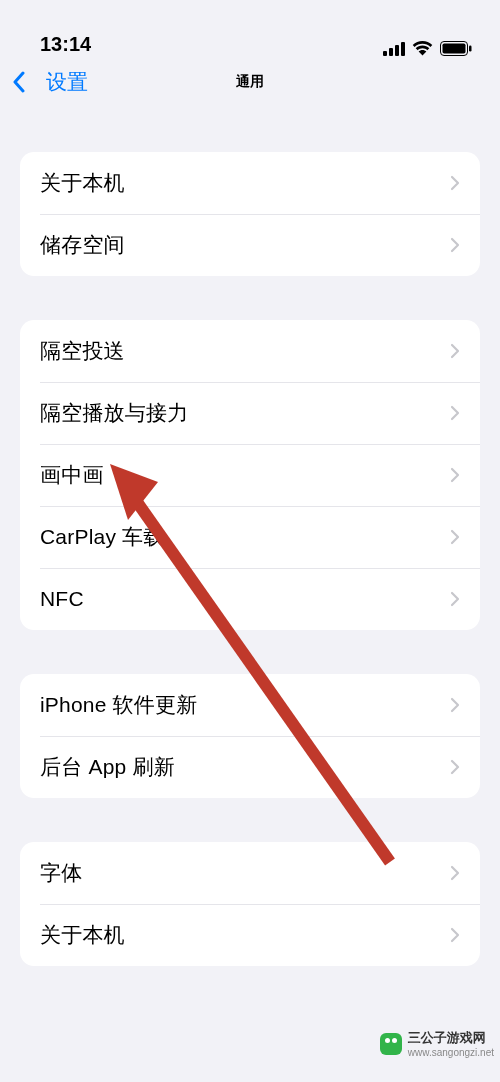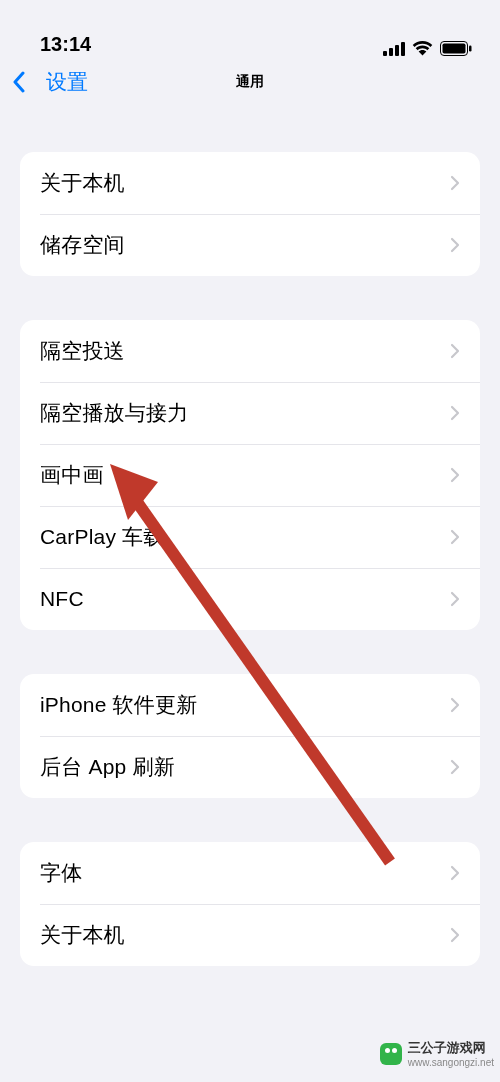--- a/index.html
+++ b/index.html
@@ -44,21 +44,21 @@
     }
     .row-label { font-size: 21px; color: #000; letter-spacing: 0.2px; }
     .row-chevron { width: 10px; height: 16px; flex-shrink: 0; }
     .row-chevron path { stroke: #c7c7cc; stroke-width: 2.2; fill: none; stroke-linecap: round; stroke-linejoin: round; }
 
     .arrow-overlay {
       position: absolute; left: 100px; top: 462px; width: 320px; height: 420px;
       pointer-events: none;
     }
     .watermark {
-      position: absolute; right: 6px; bottom: 14px; display: flex; align-items: center; gap: 6px;
+      position: absolute; right: 6px; bottom: 24px; display: flex; align-items: center; gap: 6px;
       font-size: 14px; color: #555;
     }
     .watermark-logo {
       width: 22px; height: 22px; border-radius: 6px; background: #32b44a; position: relative;
     }
     .watermark-logo::before, .watermark-logo::after {
       content: ""; position: absolute; width: 5px; height: 5px; background: #fff; border-radius: 50%;
       top: 5px;
     }
     .watermark-logo::before { left: 5px; }

